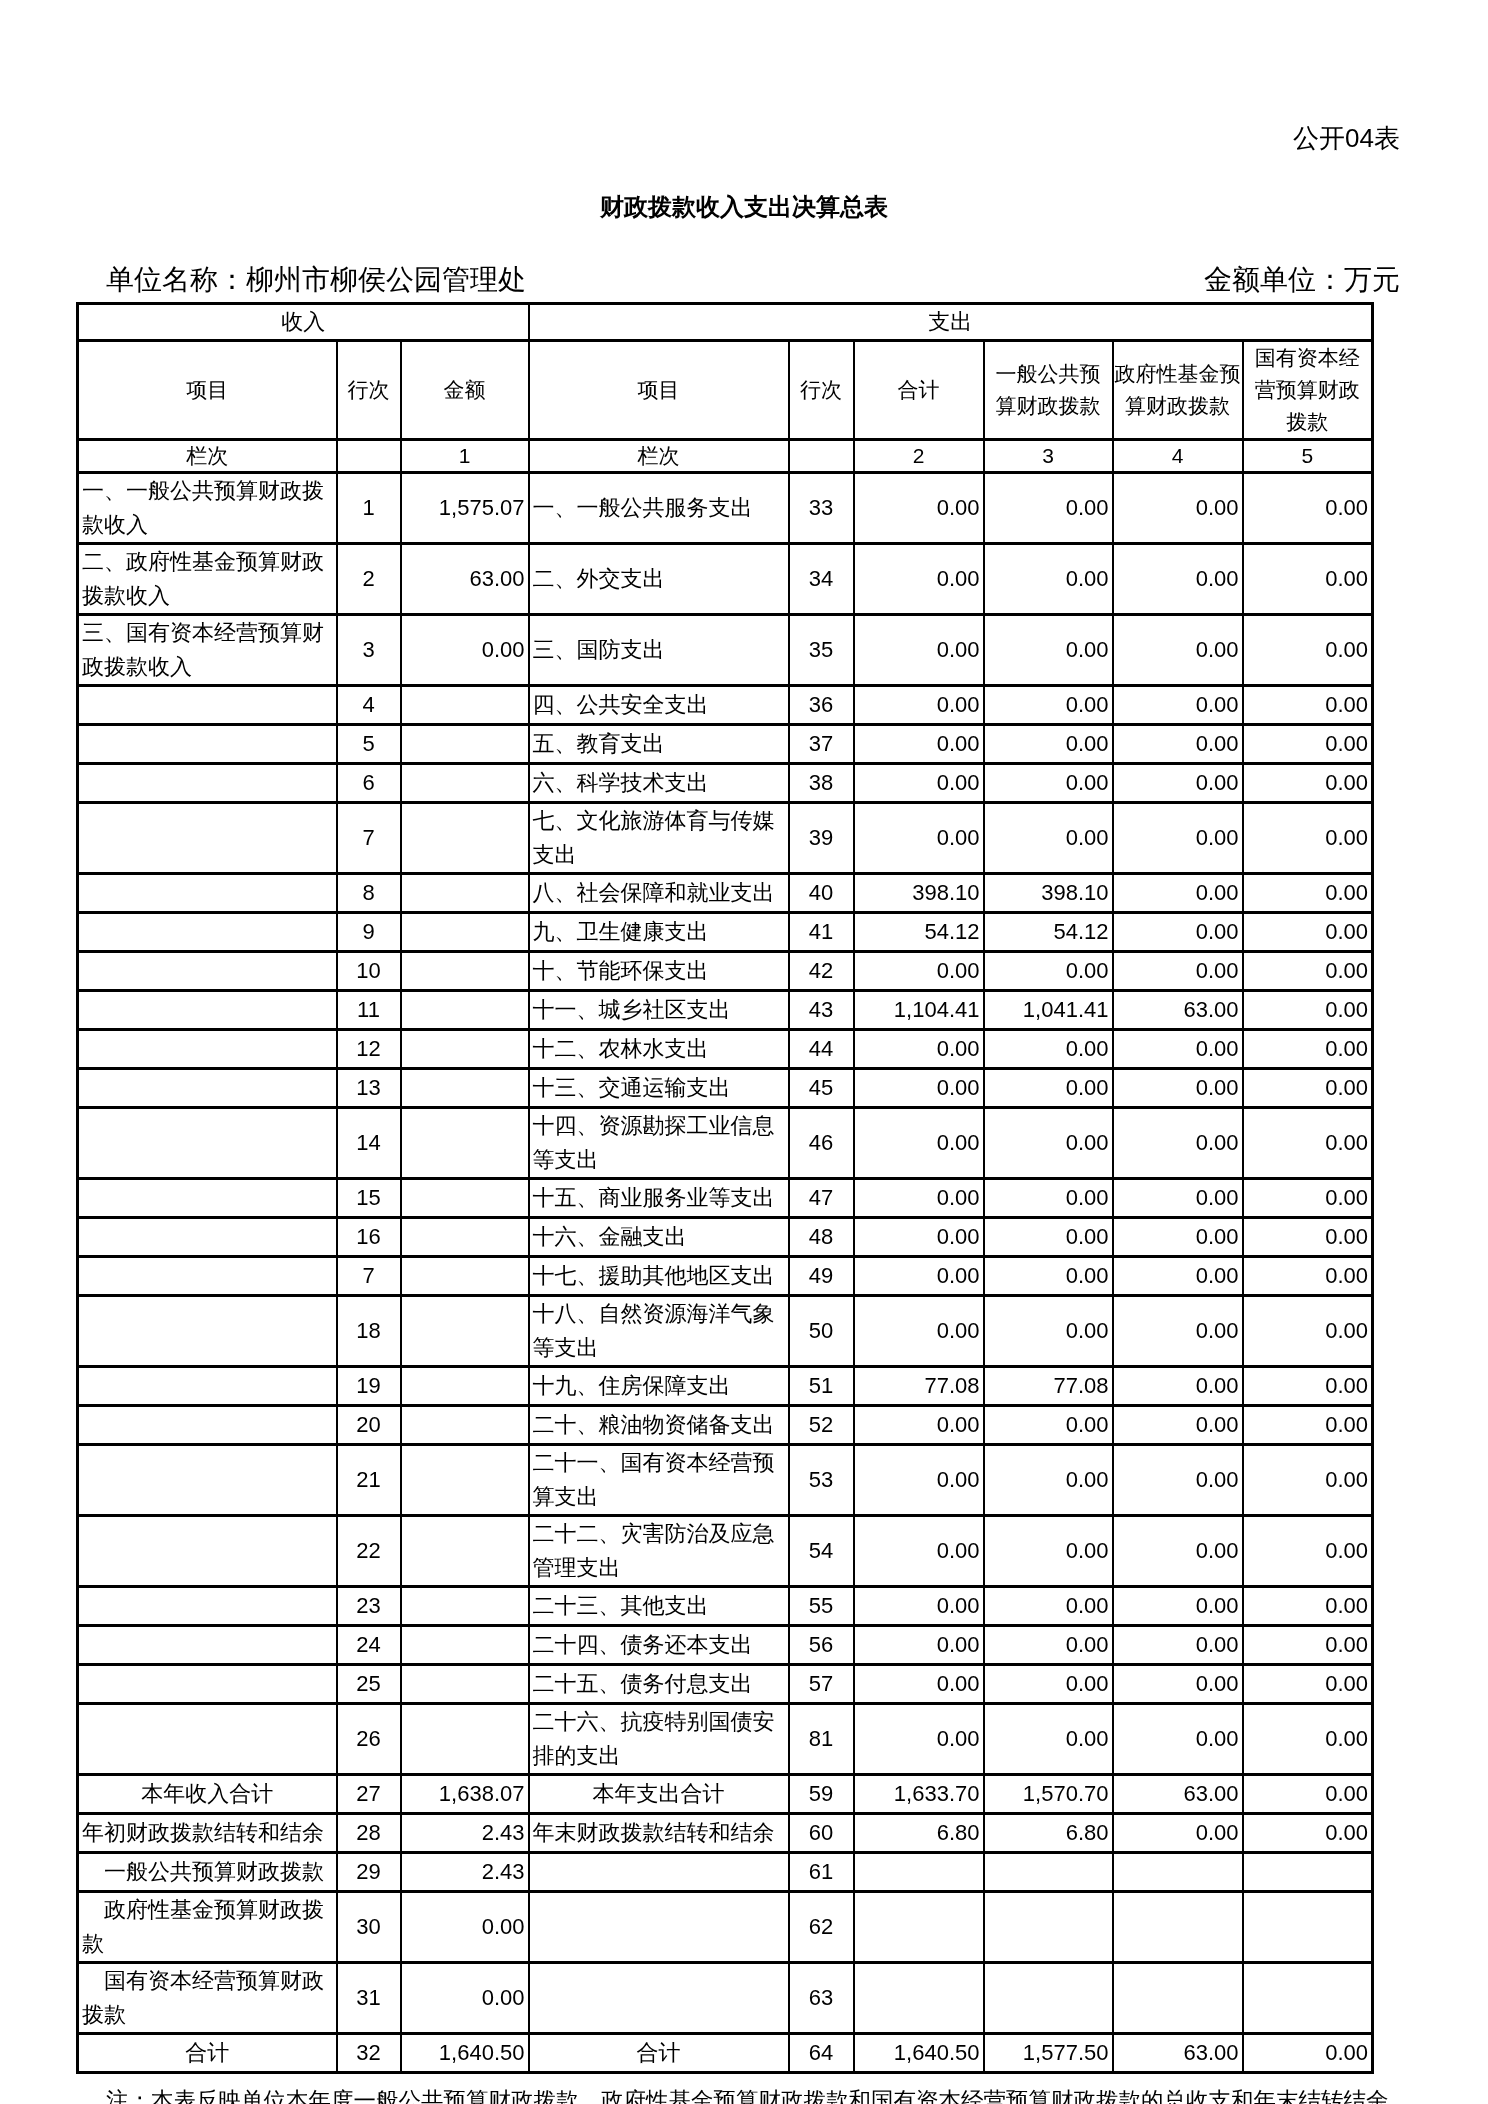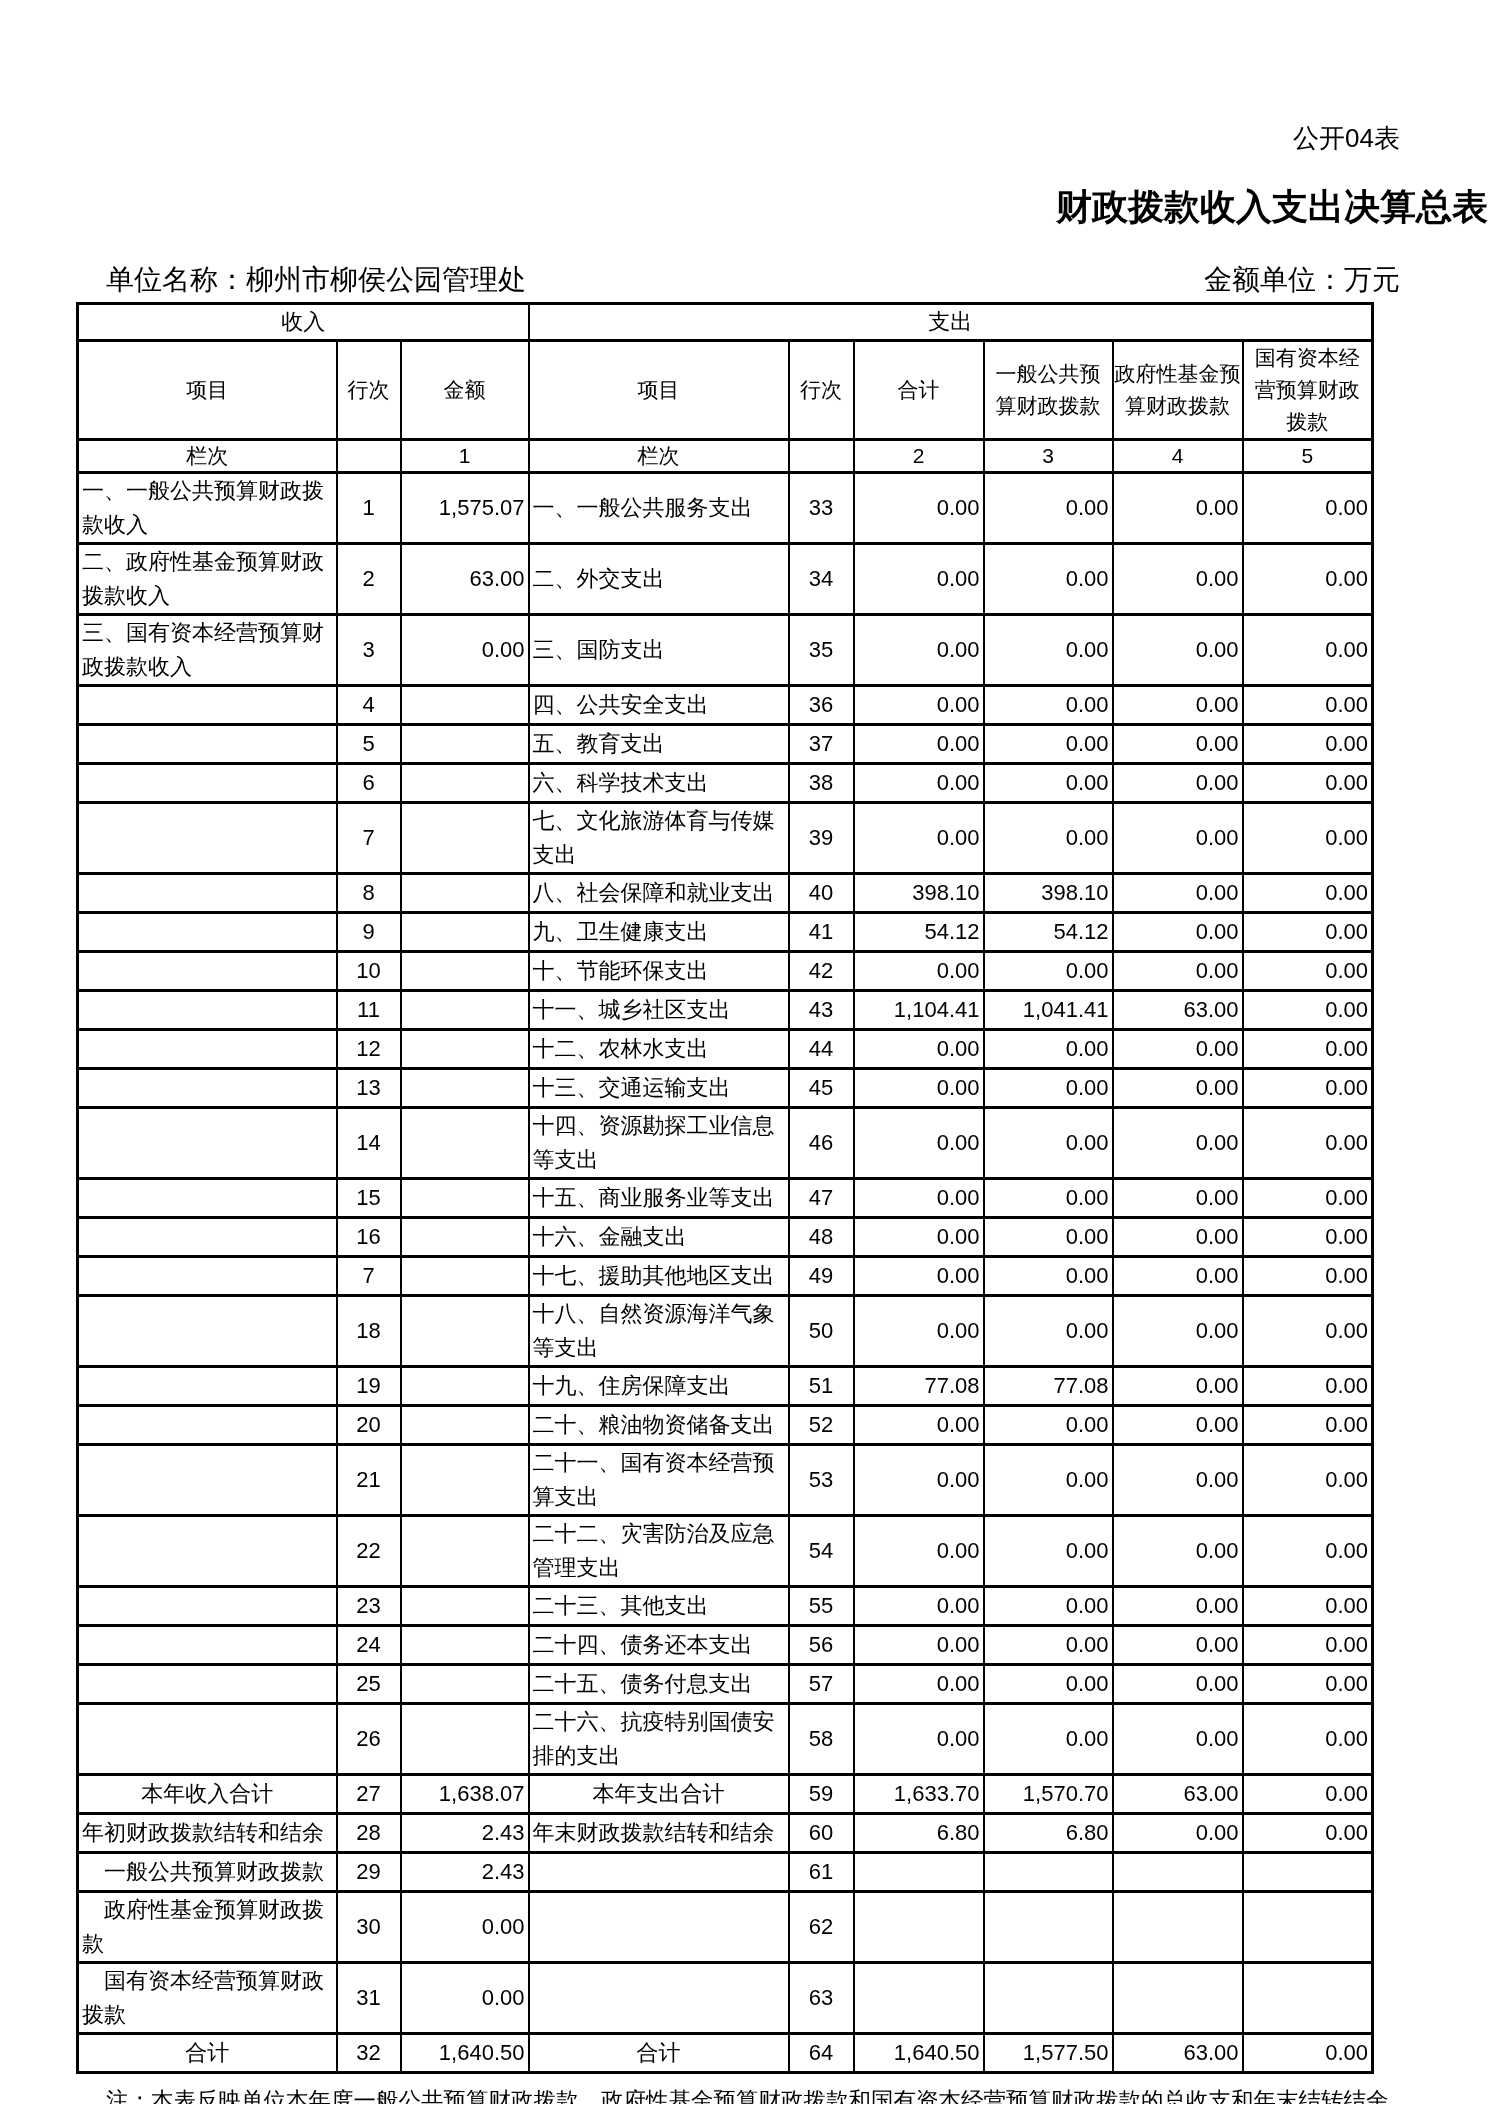--- a/index.html
+++ b/index.html
@@ -15,22 +15,22 @@
   }
   .corner-label {
     padding-top: 122px;
     width: 1400px;
     text-align: right;
     font-size: 26px;
     line-height: 32px;
   }
   .doc-title {
     margin-top: 36px;
-    text-align: right;
-    font-size: 36px;
+    text-align: center;
+    font-size: 24px;
     font-weight: bold;
     line-height: 34px;
   }
   .unit-row {
     width: 1294px;
     margin: 40px 0 6px 106px;
     display: flex;
     justify-content: space-between;
     align-items: flex-end;
     font-size: 28px;
@@ -402,21 +402,21 @@
           <td class="num">0.00</td>
           <td class="num">0.00</td>
           <td class="num">0.00</td>
           <td class="num">0.00</td>
         </tr>
         <tr>
           <td class="item"></td>
           <td class="line">26</td>
           <td class="num"></td>
           <td class="item">二十六、抗疫特别国债安排的支出</td>
-          <td class="line">58</td>
+          <td class="line">81</td>
           <td class="num">0.00</td>
           <td class="num">0.00</td>
           <td class="num">0.00</td>
           <td class="num">0.00</td>
         </tr>
         <tr>
           <td class="item total-label">本年收入合计</td>
           <td class="line">27</td>
           <td class="num">1,638.07</td>
           <td class="item total-label">本年支出合计</td>

